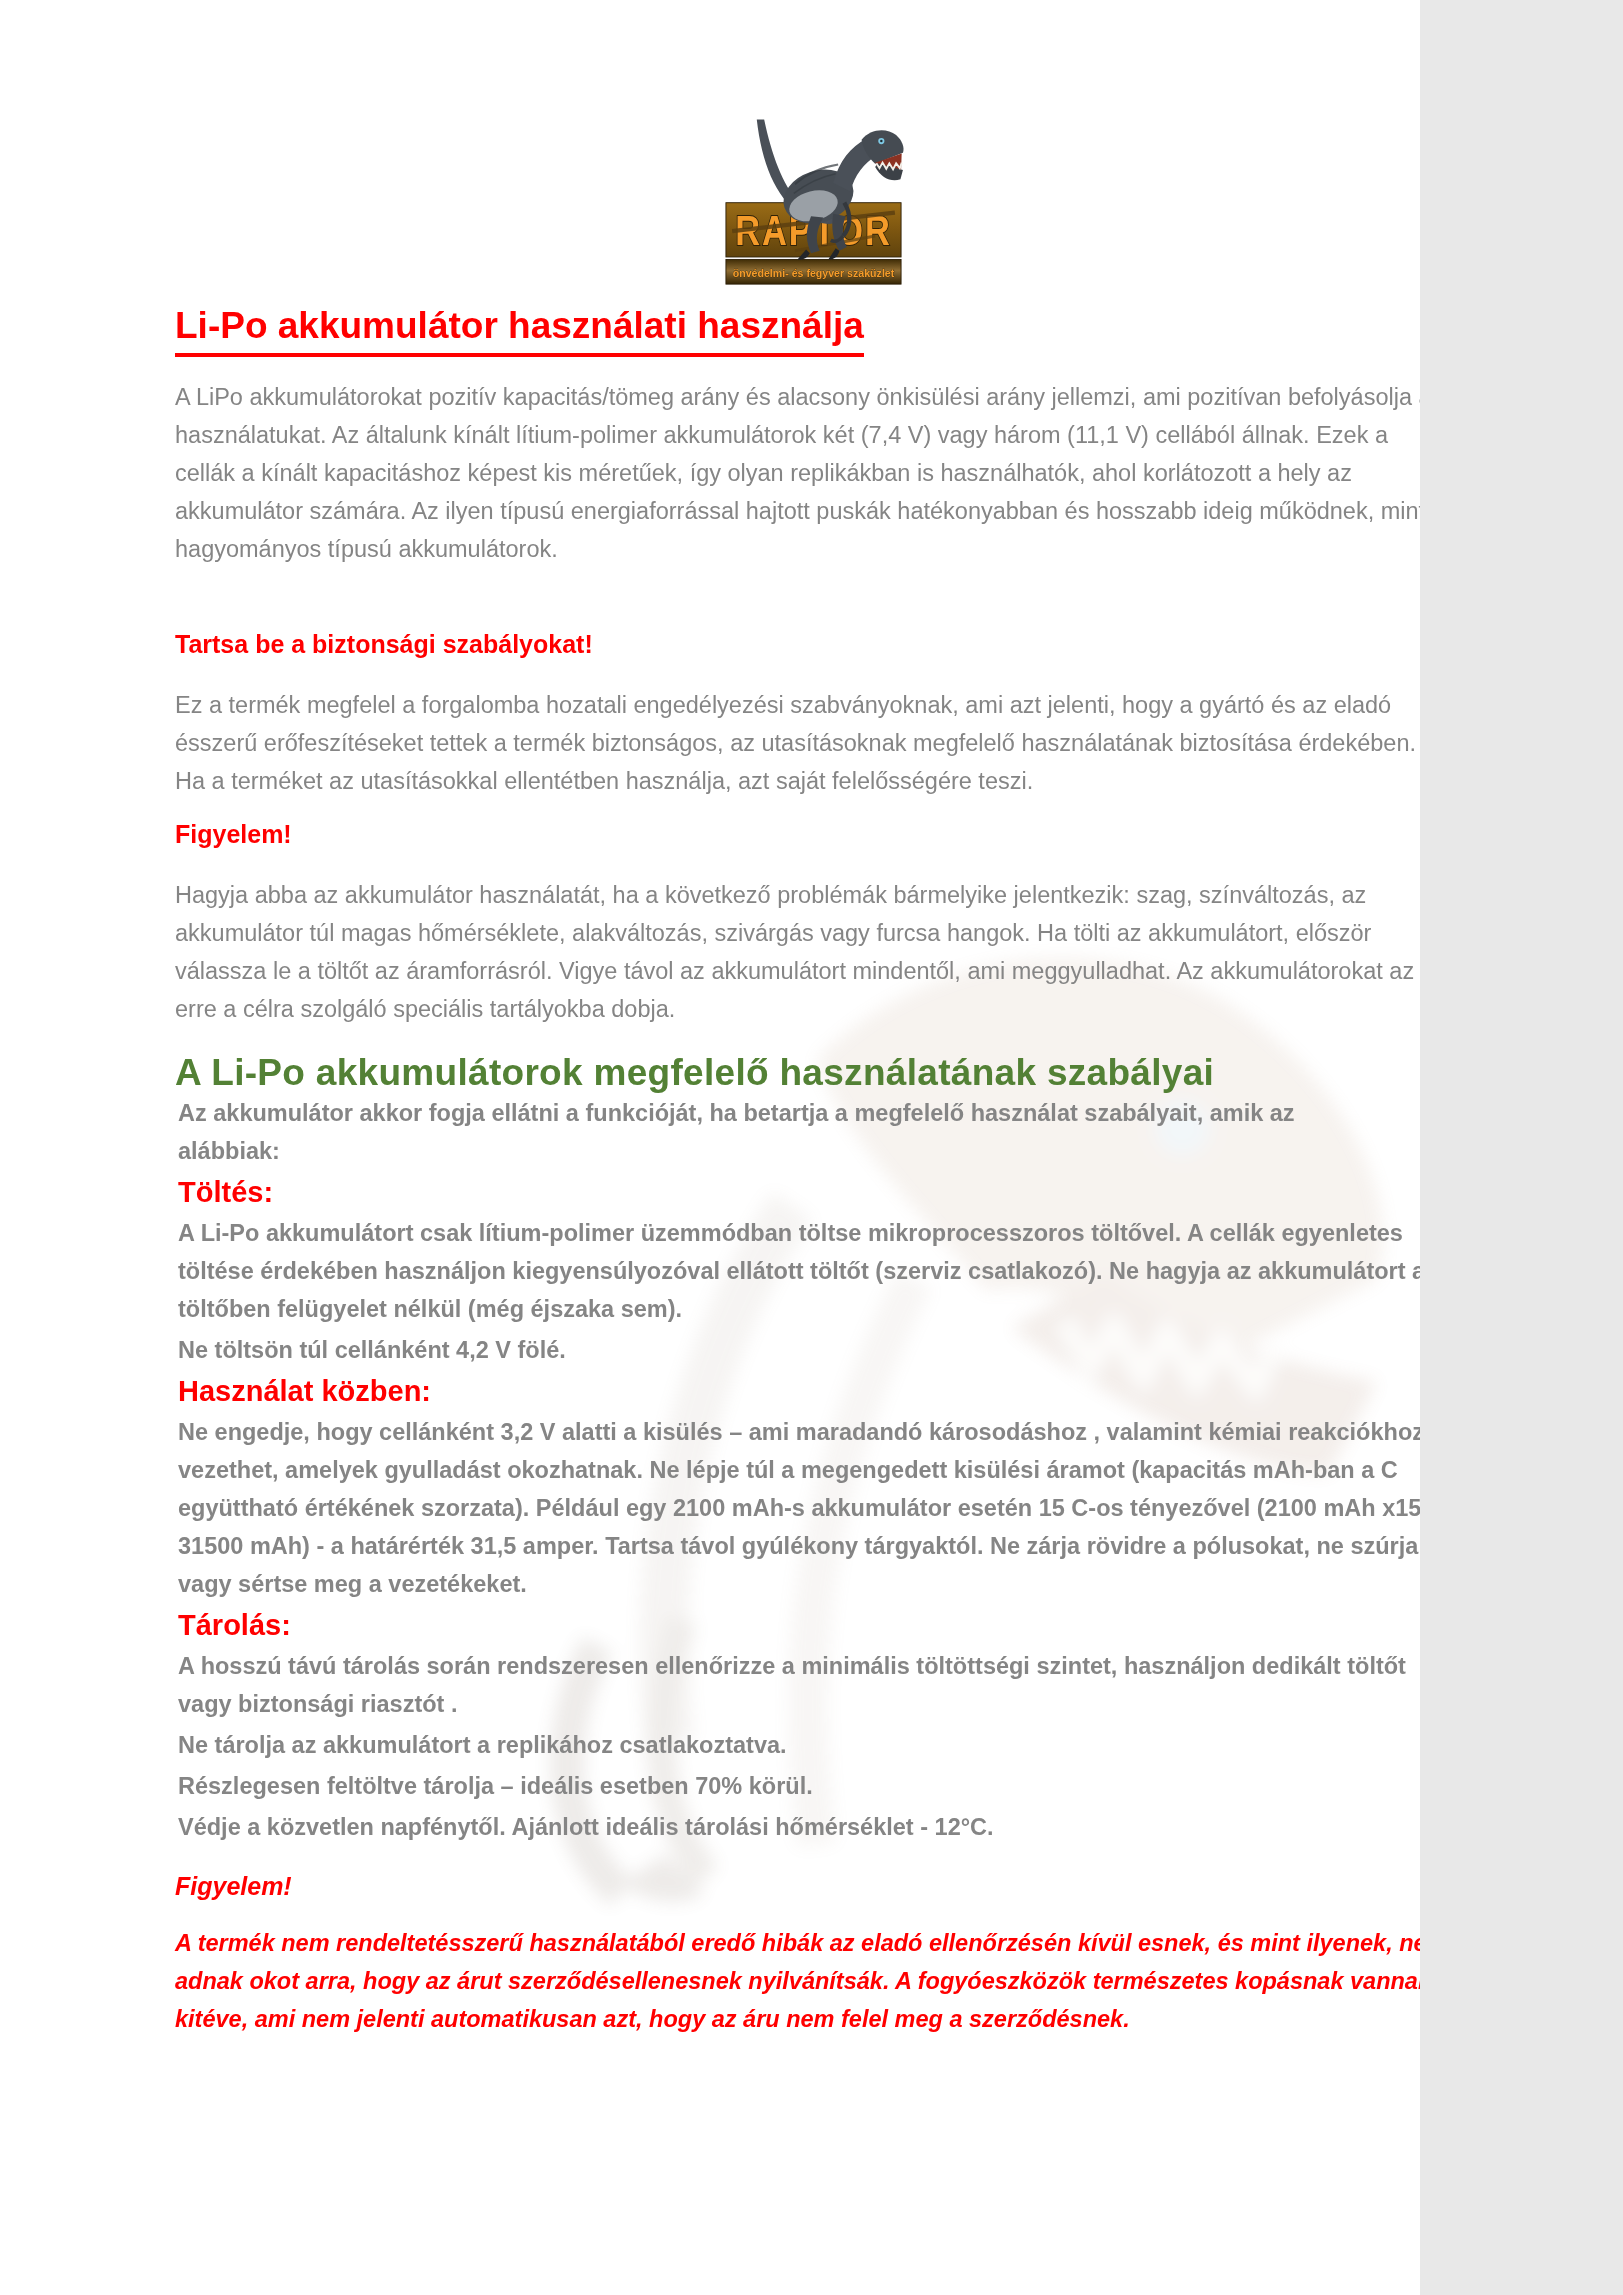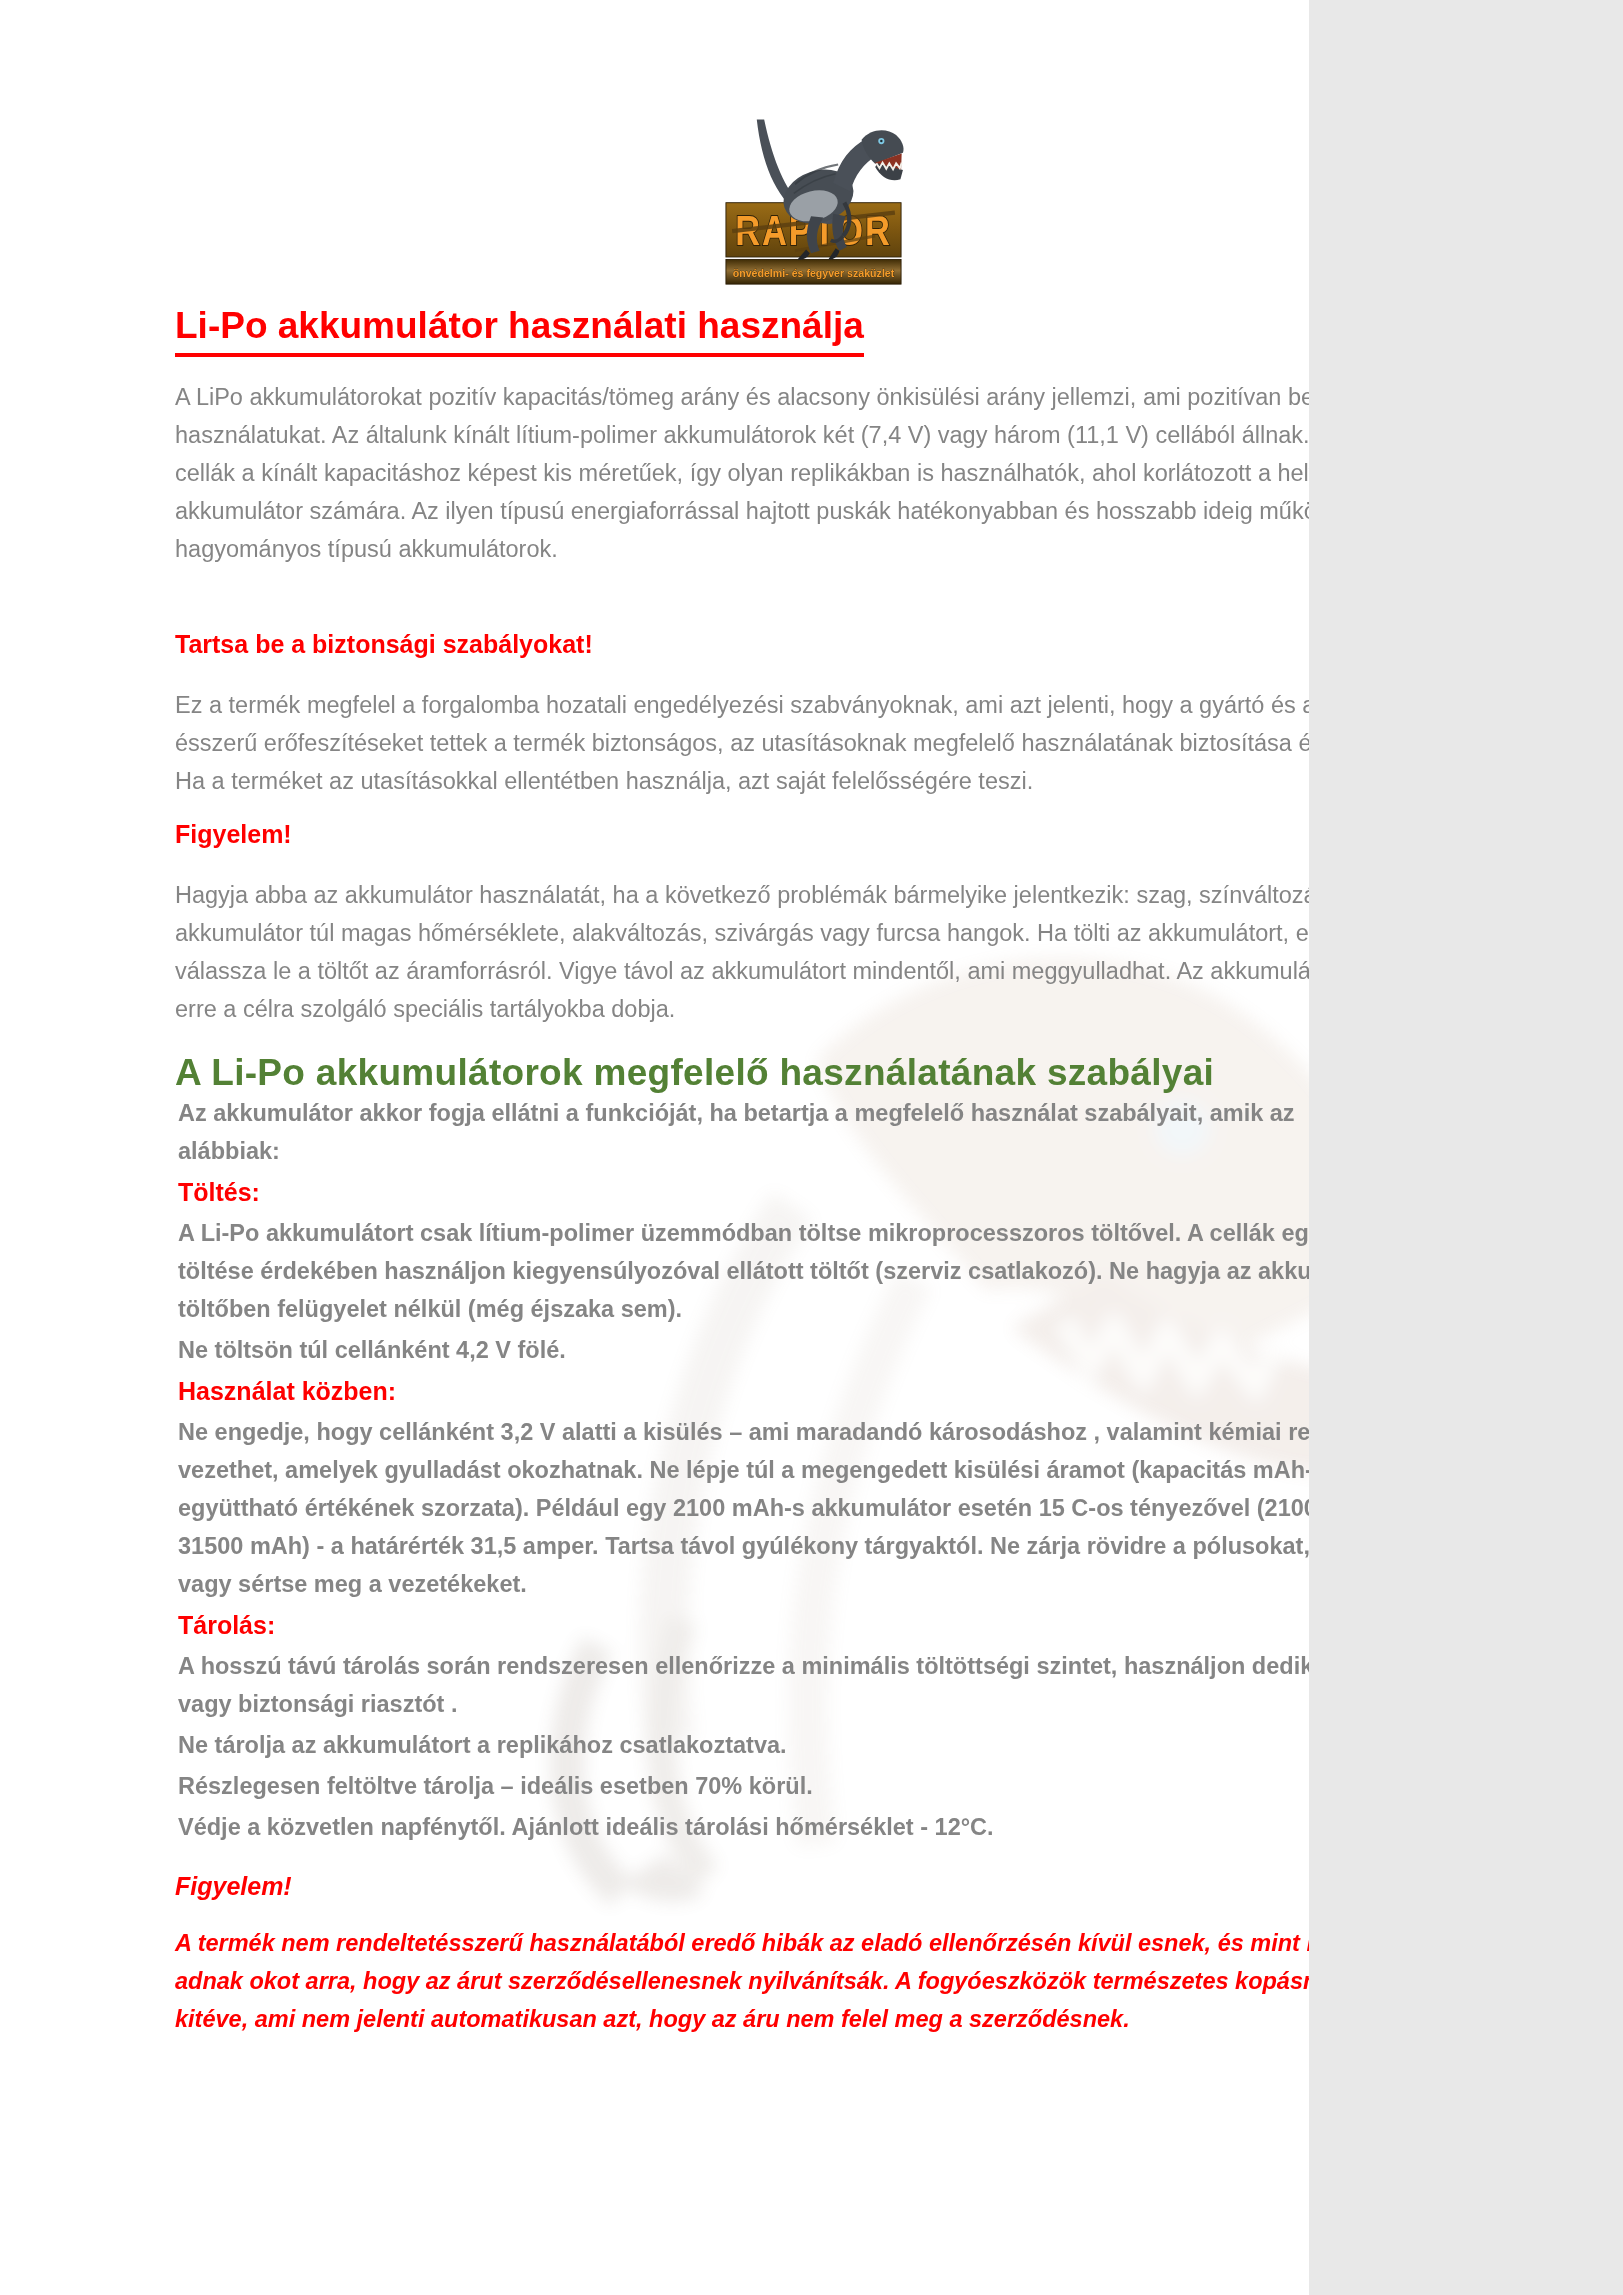--- a/index.html
+++ b/index.html
@@ -1,18 +1,18 @@
 <!DOCTYPE html>
 <html style="font-size:10px"><head>
 <meta charset="utf-8">
 <style>
   html,body{margin:0;padding:0;background:#e8e8e8;}
   .page{
     position:relative;
-    width:1309px;
+    width:1420px;
     height:2295px;
     background:#ffffff;
     overflow:hidden;
     font-family:"Liberation Sans",sans-serif;
   }
   
   .watermark{
     position:absolute;
     left:451px; top:907px;
     width:975px; height:1012px;
@@ -60,21 +60,21 @@
     font-size:37px;
     font-weight:800;
     line-height:36px;
     letter-spacing:0.3px;
   }
   .rules p{margin:3px;font-weight:bold;}
   .rules .intro-line{max-width:1222px;}
   .inline-label{
     color:#ff0000;
     font-weight:bold;
-    font-size:25px;
+    font-size:29px;
   }
   .final-label{
     margin-top:23.5px;
     color:#ff0000;
     font-size:25px;
     font-weight:bold;
     font-style:italic;
     line-height:32px;
   }
   .final-para{

